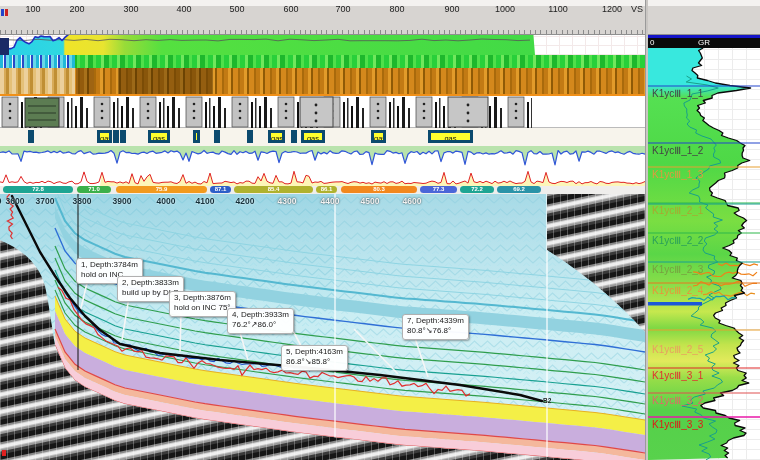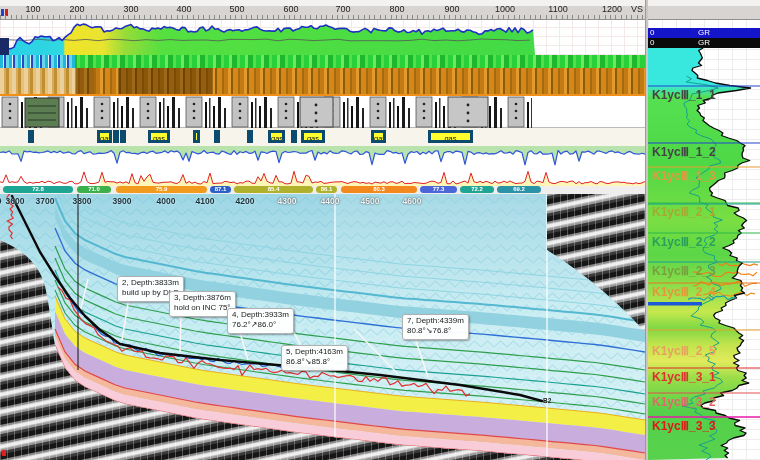--- a/index.html
+++ b/index.html
@@ -2,21 +2,21 @@
 <html><head>
 <meta charset="utf-8">
 <style>
   html,body{margin:0;padding:0;}
   body{width:760px;height:460px;overflow:hidden;position:relative;background:#fff;
        font-family:"Liberation Sans",sans-serif;}
   #app{position:absolute;left:0;top:0;width:760px;height:460px;}
   .abs{position:absolute;}
 
   
-  .ruler{left:0;top:0;width:760px;height:20px;
+  .ruler{left:0;top:0;width:760px;height:35px;
     background:linear-gradient(#f4f2f0 0 6px,#d7d4d1 6px 100%);
     border-bottom:1px solid #8f8f8f;box-sizing:border-box;z-index:5;}
   .ruler::after{content:'';position:absolute;left:0;bottom:0;width:645px;height:4px;
     background:repeating-linear-gradient(90deg,#8a8a8a 0 1px,transparent 1px 5.35px);}
   .ruler .tick{position:absolute;top:4px;font-size:9px;color:#222;transform:translateX(-50%);}
   .mini-b{left:1px;top:9px;width:3px;height:7px;background:#2244cc;}
   .mini-r{left:5px;top:9px;width:3px;height:7px;background:#cc2222;}
 
   
   .track-grtop{left:0;top:18px;width:645px;height:37px;
@@ -60,21 +60,21 @@
   .panel-sep{left:645px;top:0;width:3px;height:460px;background:#c9c6c3;border-left:1px solid #9a9a9a;box-sizing:border-box;z-index:6;}
   .gr-panel{left:648px;top:0;width:112px;height:460px;
     background:repeating-linear-gradient(0deg,#ececec 0 1px,transparent 1px 10px),
                repeating-linear-gradient(90deg,#ececec 0 1px,transparent 1px 14px),#fff;}
   .gr-hdr{position:absolute;left:0;width:112px;height:10px;color:#fff;font-size:8px;line-height:10px;}
   .gr-hdr .min{position:absolute;left:2px;}
   .gr-hdr .name{position:absolute;left:0;right:0;text-align:center;}
   .gr-hdr1{top:28px;background:#1414c8;}
   .gr-hdr2{top:38px;background:#0a0a0a;}
   .gr-plot{position:absolute;left:0;top:48px;width:112px;height:412px;}
-  .top-label{position:absolute;left:4px;font-size:12px;font-weight:bold;white-space:nowrap;z-index:3;}
+  .top-label{position:absolute;left:4px;font-size:10px;font-weight:normal;white-space:nowrap;z-index:3;}
 </style>
 </head>
 <body>
 
 <div id="app">
 
   <div class="abs ruler">
     <div class="abs mini-b"></div>
     <div class="abs mini-r"></div>
   <span class="tick" style="left: 33px;">100</span>
@@ -263,20 +263,24 @@
       <span class="depth-tick" style="left: 45px;">3700</span>
       <span class="depth-tick" style="left: 82px;">3800</span>
       <span class="depth-tick" style="left: 122px;">3900</span>
       <span class="depth-tick" style="left: 166px;">4000</span>
       <span class="depth-tick" style="left: 205px;">4100</span>
       <span class="depth-tick" style="left: 245px;">4200</span>
       <span class="depth-tick lt" style="left: 287px;">4300</span>
       <span class="depth-tick lt" style="left: 330px;">4400</span>
       <span class="depth-tick lt" style="left: 370px;">4500</span>
       <span class="depth-tick lt" style="left: 412px;">4600</span>
+      <div class="callout" style="left: 76px; top: 64px;">
+        <div>1, Depth:3784m</div>
+        <div>hold on INC</div>
+      </div>
       <div class="callout" style="left: 117px; top: 82px;">
         <div>2, Depth:3833m</div>
         <div>build up by DLS</div>
       </div>
       <div class="callout" style="left: 169px; top: 97px;">
         <div>3, Depth:3876m</div>
         <div>hold on INC 75°</div>
       </div>
       <div class="callout" style="left: 227px; top: 114px;">
         <div>4, Depth:3933m</div>

